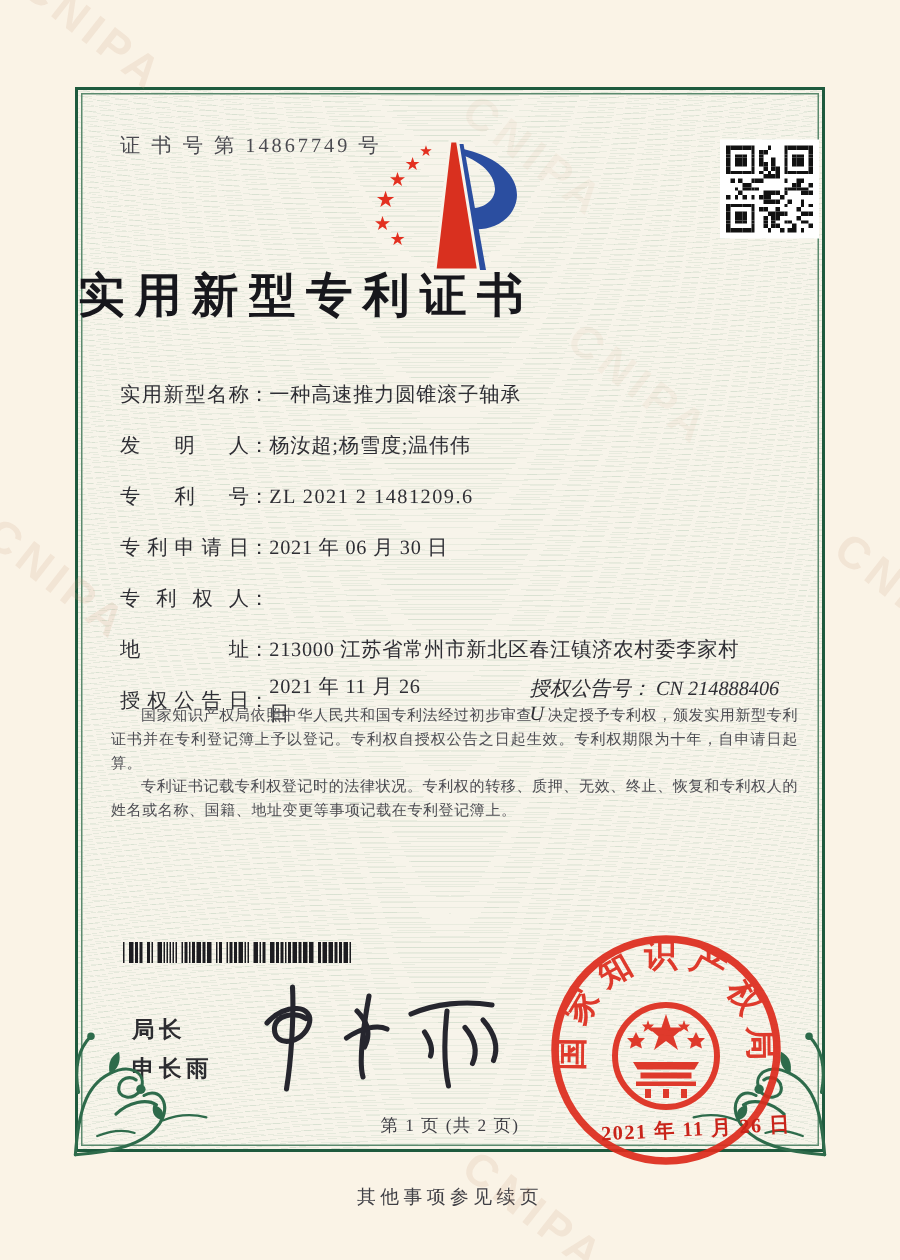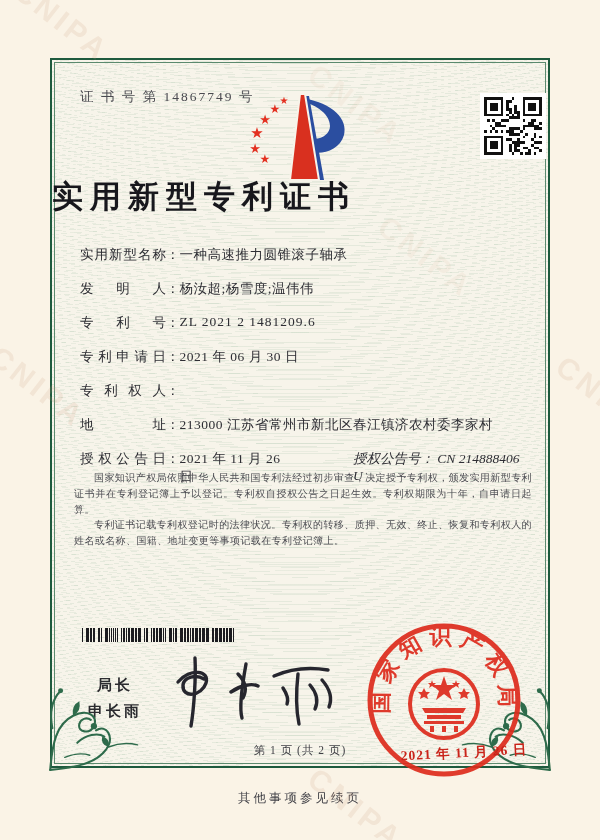--- a/index.html
+++ b/index.html
@@ -47,41 +47,41 @@
   .qr-grid i { display:block; }
   .qr-grid i.on { background:#111; }
 
   .cert-title {
     position:absolute; left:0; top:116px; width:100%;
     text-align:left; font-size:31px; font-weight:bold;
     letter-spacing:7px; color:#17171c;
   }
 
   .fields { position:absolute; left:28px; top:186px; width:452px; }
-  .frow { display:flex; align-items:flex-start; height:34px; font-size:13.5px; color:#2e2e34; }
+  .frow { display:flex; align-items:center; height:34px; font-size:13.5px; color:#2e2e34; }
   .frow .flabel {
     display:inline-block; width:86px; text-align:justify; text-align-last:justify;
     letter-spacing:0; flex:none; font-weight:normal;
   }
   .frow .colon { flex:none; }
   .frow .fvalue { letter-spacing:0.5px; }
   .frow .fvalue.num { letter-spacing:1px; }
   .grant-no { margin-left:55px;font-style:italic; }
 
   .paras {
     position:absolute; left:22px; top:410px; width:458px;
     font-size:10px; line-height:1.58; text-align:justify;
     color:#4c4c52; letter-spacing:0.4px;
   }
   .paras p { text-indent:2em; }
 
   .barcode { position:absolute; left:30px; top:568px; height:14px; display:flex; align-items:stretch; }
   .barcode b { display:block; background:#1c1c20; margin-right:1px; }
 
-  .sig-block { position:absolute; left:36px; top:614px; font-family:Liberation Mono, monospace;text-align:center; }
+  .sig-block { position:absolute; left:36px; top:614px; font-family:Liberation Sans, sans-serif; }
   .sig-block .line { font-size:15px; font-weight:bold; letter-spacing:3px; color:#2c2c30; line-height:26px; }
   .signature-svg { position:absolute; left:100px; top:592px; }
 
   .seal-svg { position:absolute; left:308px; top:556px; z-index:6; }
   .seal-date {
     position:absolute; left:312px; top:684px; width:200px; z-index:7;
     color:#c9241a; font-size:13.5px; letter-spacing:1px;
     transform:rotate(-3deg); font-weight:bold; text-align:center;
   }
   .page-num {

